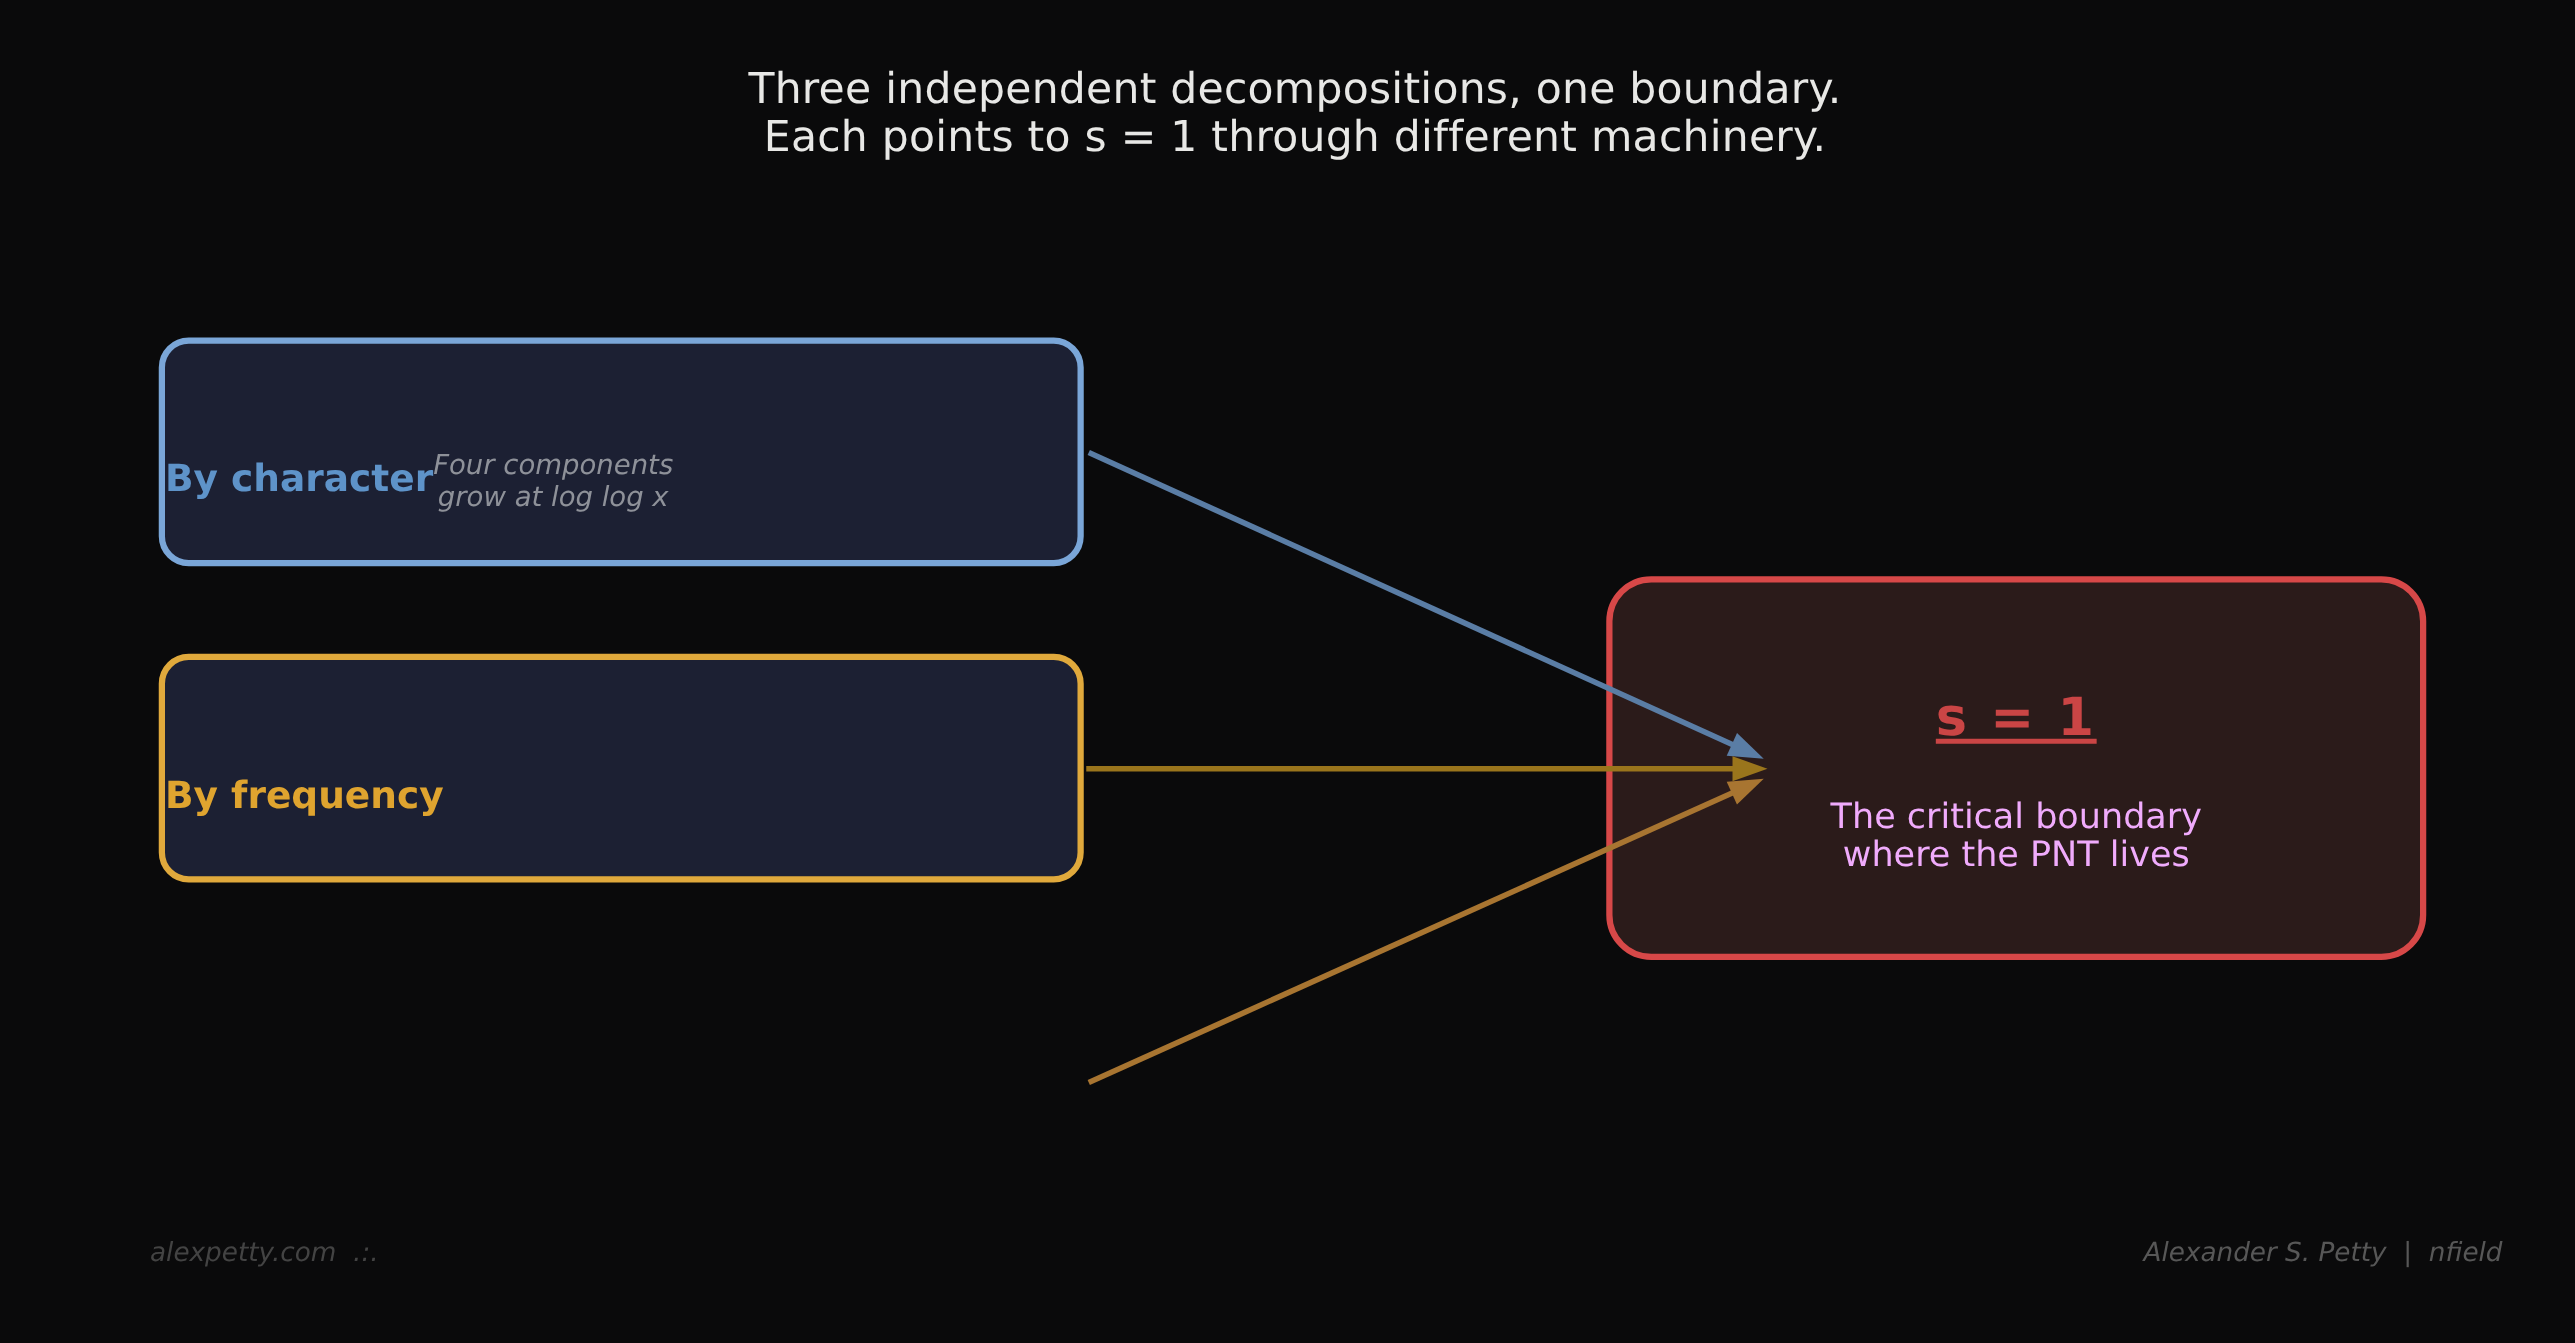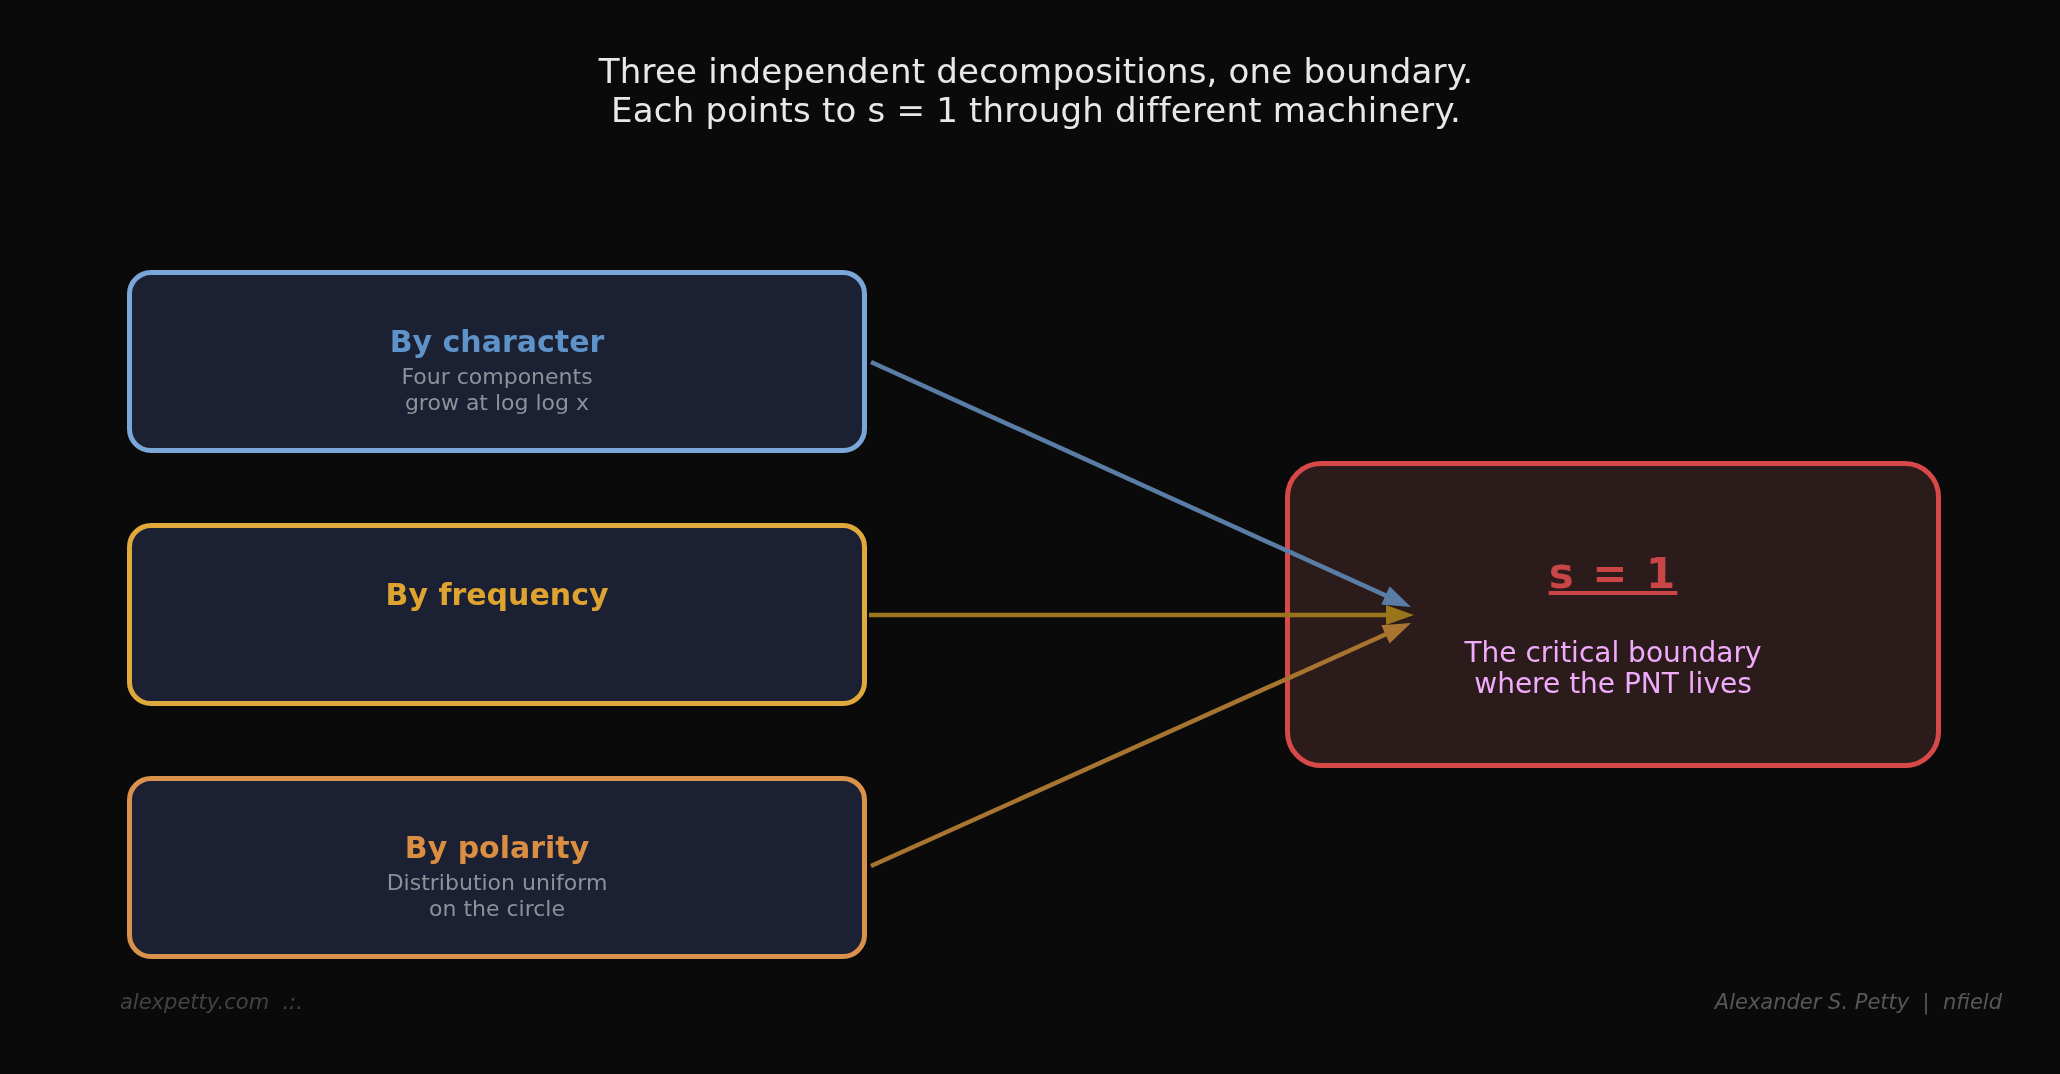--- a/index.html
+++ b/index.html
@@ -28,35 +28,36 @@
   .node {
     position: absolute;
     left: 127px;
     width: 740px;
     height: 183px;
     box-sizing: border-box;
     border: 5px solid #888;
     border-radius: 24px;
     background: #1c2033;
     display: flex;
-    flex-direction: column;
+    flex-direction: row;
     align-items: center;
     padding-top: 49px;
     text-align: center;
   }
   .node-title {
     font-size: 30px;
     font-weight: bold;
     line-height: 36px;
     margin-bottom: 4px;
   }
   .node-sub {
     font-size: 22px;
     line-height: 26px;
     color: #8e9199;
+    font-style: italic;
   }
   .target {
     position: absolute;
     left: 1285px;
     top: 461px;
     width: 656px;
     height: 307px;
     box-sizing: border-box;
     border: 5px solid #d74848;
     border-radius: 36px;
@@ -118,27 +119,20 @@
     <div class="node-sub">
       <div>Four components</div>
       <div>grow at log log x</div>
     </div>
   </div>
 
   <div class="node" style="top: 523px; border-color: rgb(224, 169, 60); background: rgb(28, 32, 51);">
     <div class="node-title" style="color: rgb(223, 164, 47);">By frequency</div>
   </div>
 
-  <div class="node" style="top: 776px; border-color: rgb(217, 145, 75); background: rgb(28, 32, 51);">
-    <div class="node-title" style="color: rgb(217, 142, 65);">By polarity</div>
-    <div class="node-sub">
-      <div>Distribution uniform</div>
-      <div>on the circle</div>
-    </div>
-  </div>
 
   <div class="target" style="border-color: rgb(215, 72, 72); background: rgb(43, 27, 26);">
     <div class="target-title" style="color: rgb(202, 69, 69); text-decoration: underline;">s = 1</div>
     <div class="target-sub">
       <div>The critical boundary</div>
       <div>where the PNT lives</div>
     </div>
   </div>
 
   <svg class="arrow-layer" viewBox="0 0 2060 1074" xmlns="http://www.w3.org/2000/svg">

